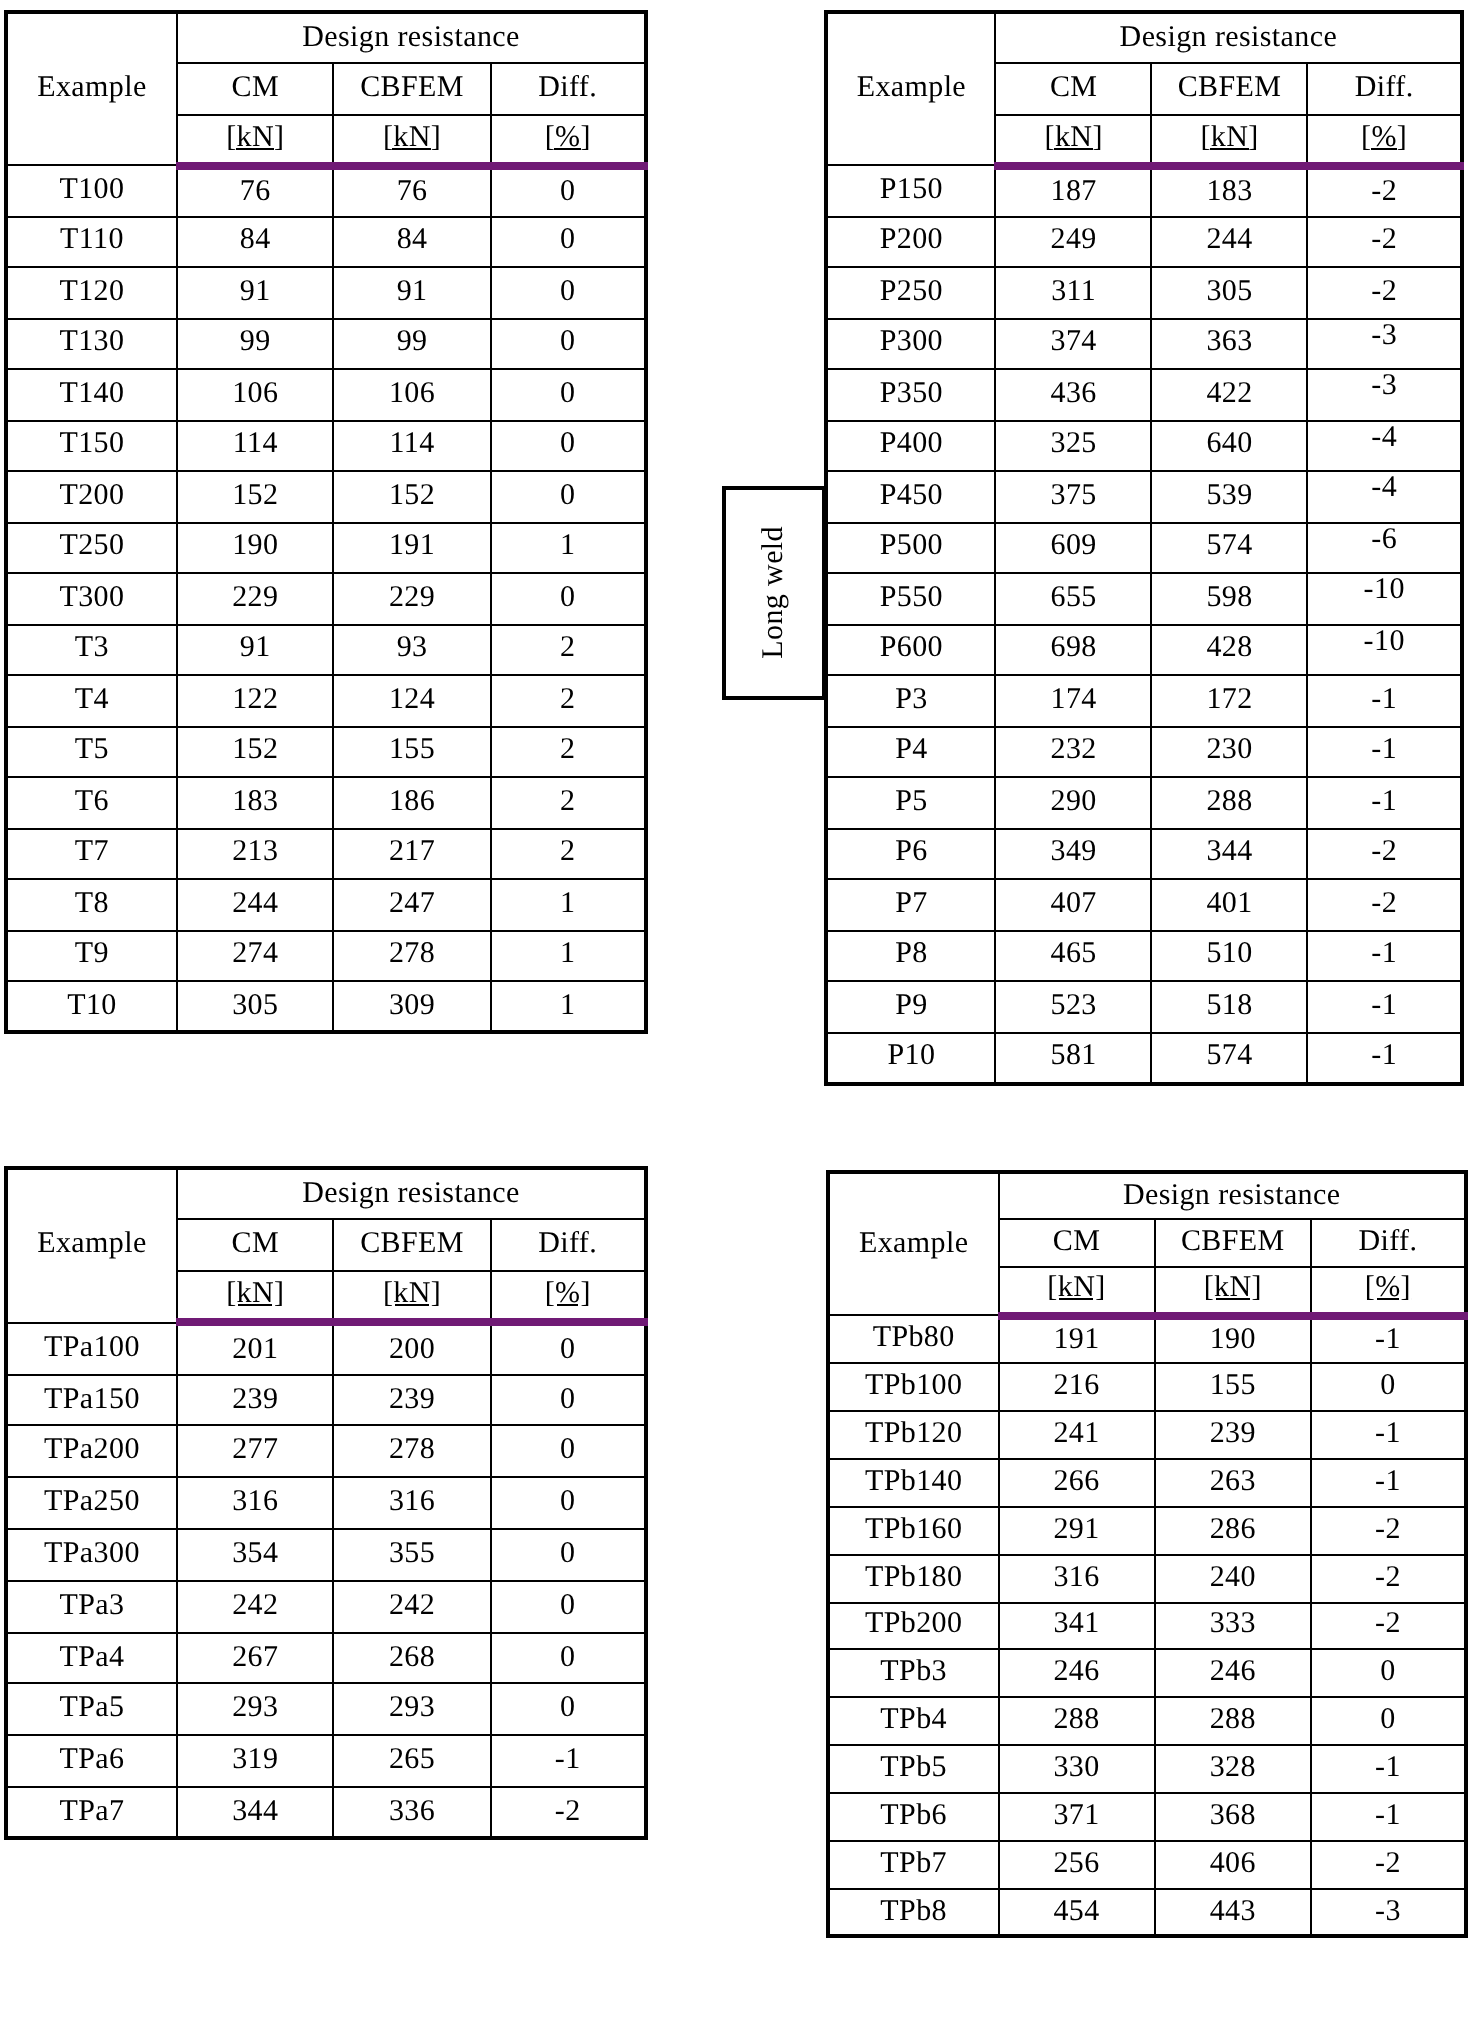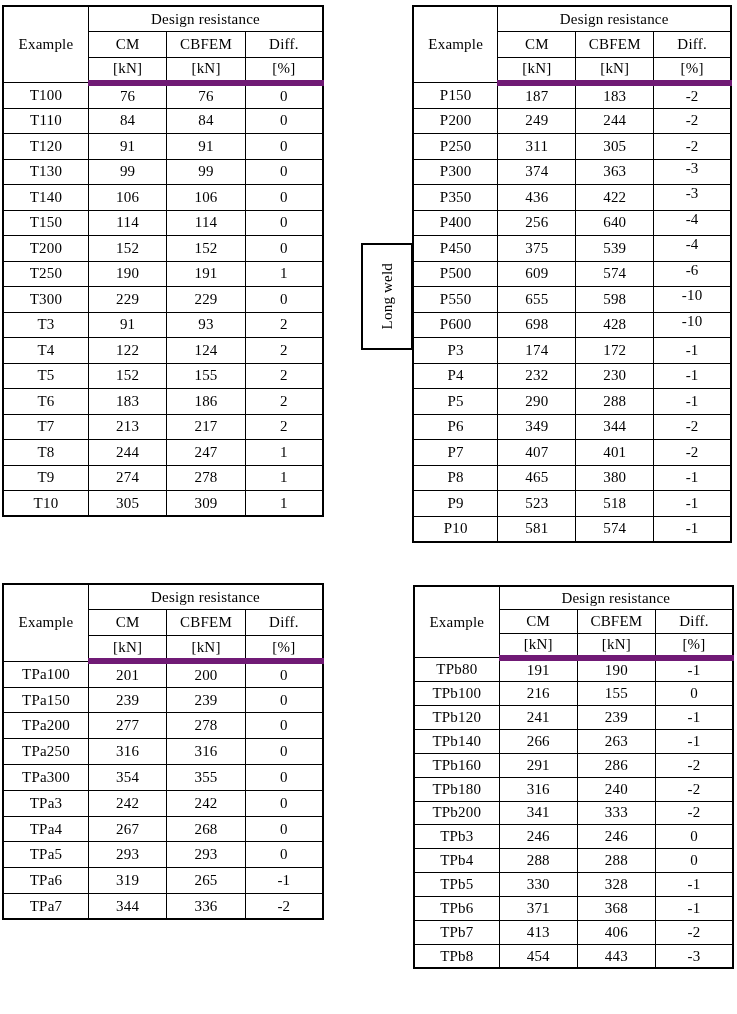--- a/index.html
+++ b/index.html
@@ -26,21 +26,21 @@
   .tbl th, .tbl td {
     border: 1px solid #000;
     font-weight: normal;
     text-align: center;
     vertical-align: middle;
     padding: 0;
     height: var(--rh, 25.5px);
     overflow: hidden;
     letter-spacing: 0.2px;
   }
-  .tbl thead tr.units th { border-bottom: 6px solid #701a75; }
+  .tbl thead tr.units th { border-bottom: 4px solid #701a75; text-decoration: underline; }
   .tbl td.raised {
     vertical-align: top;
     line-height: 1.05;
     padding-top: 1px;
   }
   .side-label {
     position: absolute;
     left: 361px;
     top: 243px;
     width: 52px;
@@ -244,21 +244,21 @@
             <td class="raised">-3</td>
           </tr>
           <tr>
             <td>P350</td>
             <td>436</td>
             <td>422</td>
             <td class="raised">-3</td>
           </tr>
           <tr>
             <td>P400</td>
-            <td>256</td>
+            <td>325</td>
             <td>640</td>
             <td class="raised">-4</td>
           </tr>
           <tr>
             <td>P450</td>
             <td>375</td>
             <td>539</td>
             <td class="raised">-4</td>
           </tr>
           <tr>
@@ -305,21 +305,21 @@
           </tr>
           <tr>
             <td>P7</td>
             <td>407</td>
             <td>401</td>
             <td>-2</td>
           </tr>
           <tr>
             <td>P8</td>
             <td>465</td>
-            <td>380</td>
+            <td>510</td>
             <td>-1</td>
           </tr>
           <tr>
             <td>P9</td>
             <td>523</td>
             <td>518</td>
             <td>-1</td>
           </tr>
           <tr>
             <td>P10</td>
@@ -510,21 +510,21 @@
             <td>-1</td>
           </tr>
           <tr>
             <td>TPb6</td>
             <td>371</td>
             <td>368</td>
             <td>-1</td>
           </tr>
           <tr>
             <td>TPb7</td>
-            <td>413</td>
+            <td>256</td>
             <td>406</td>
             <td>-2</td>
           </tr>
           <tr>
             <td>TPb8</td>
             <td>454</td>
             <td>443</td>
             <td>-3</td>
           </tr>
         </tbody>

